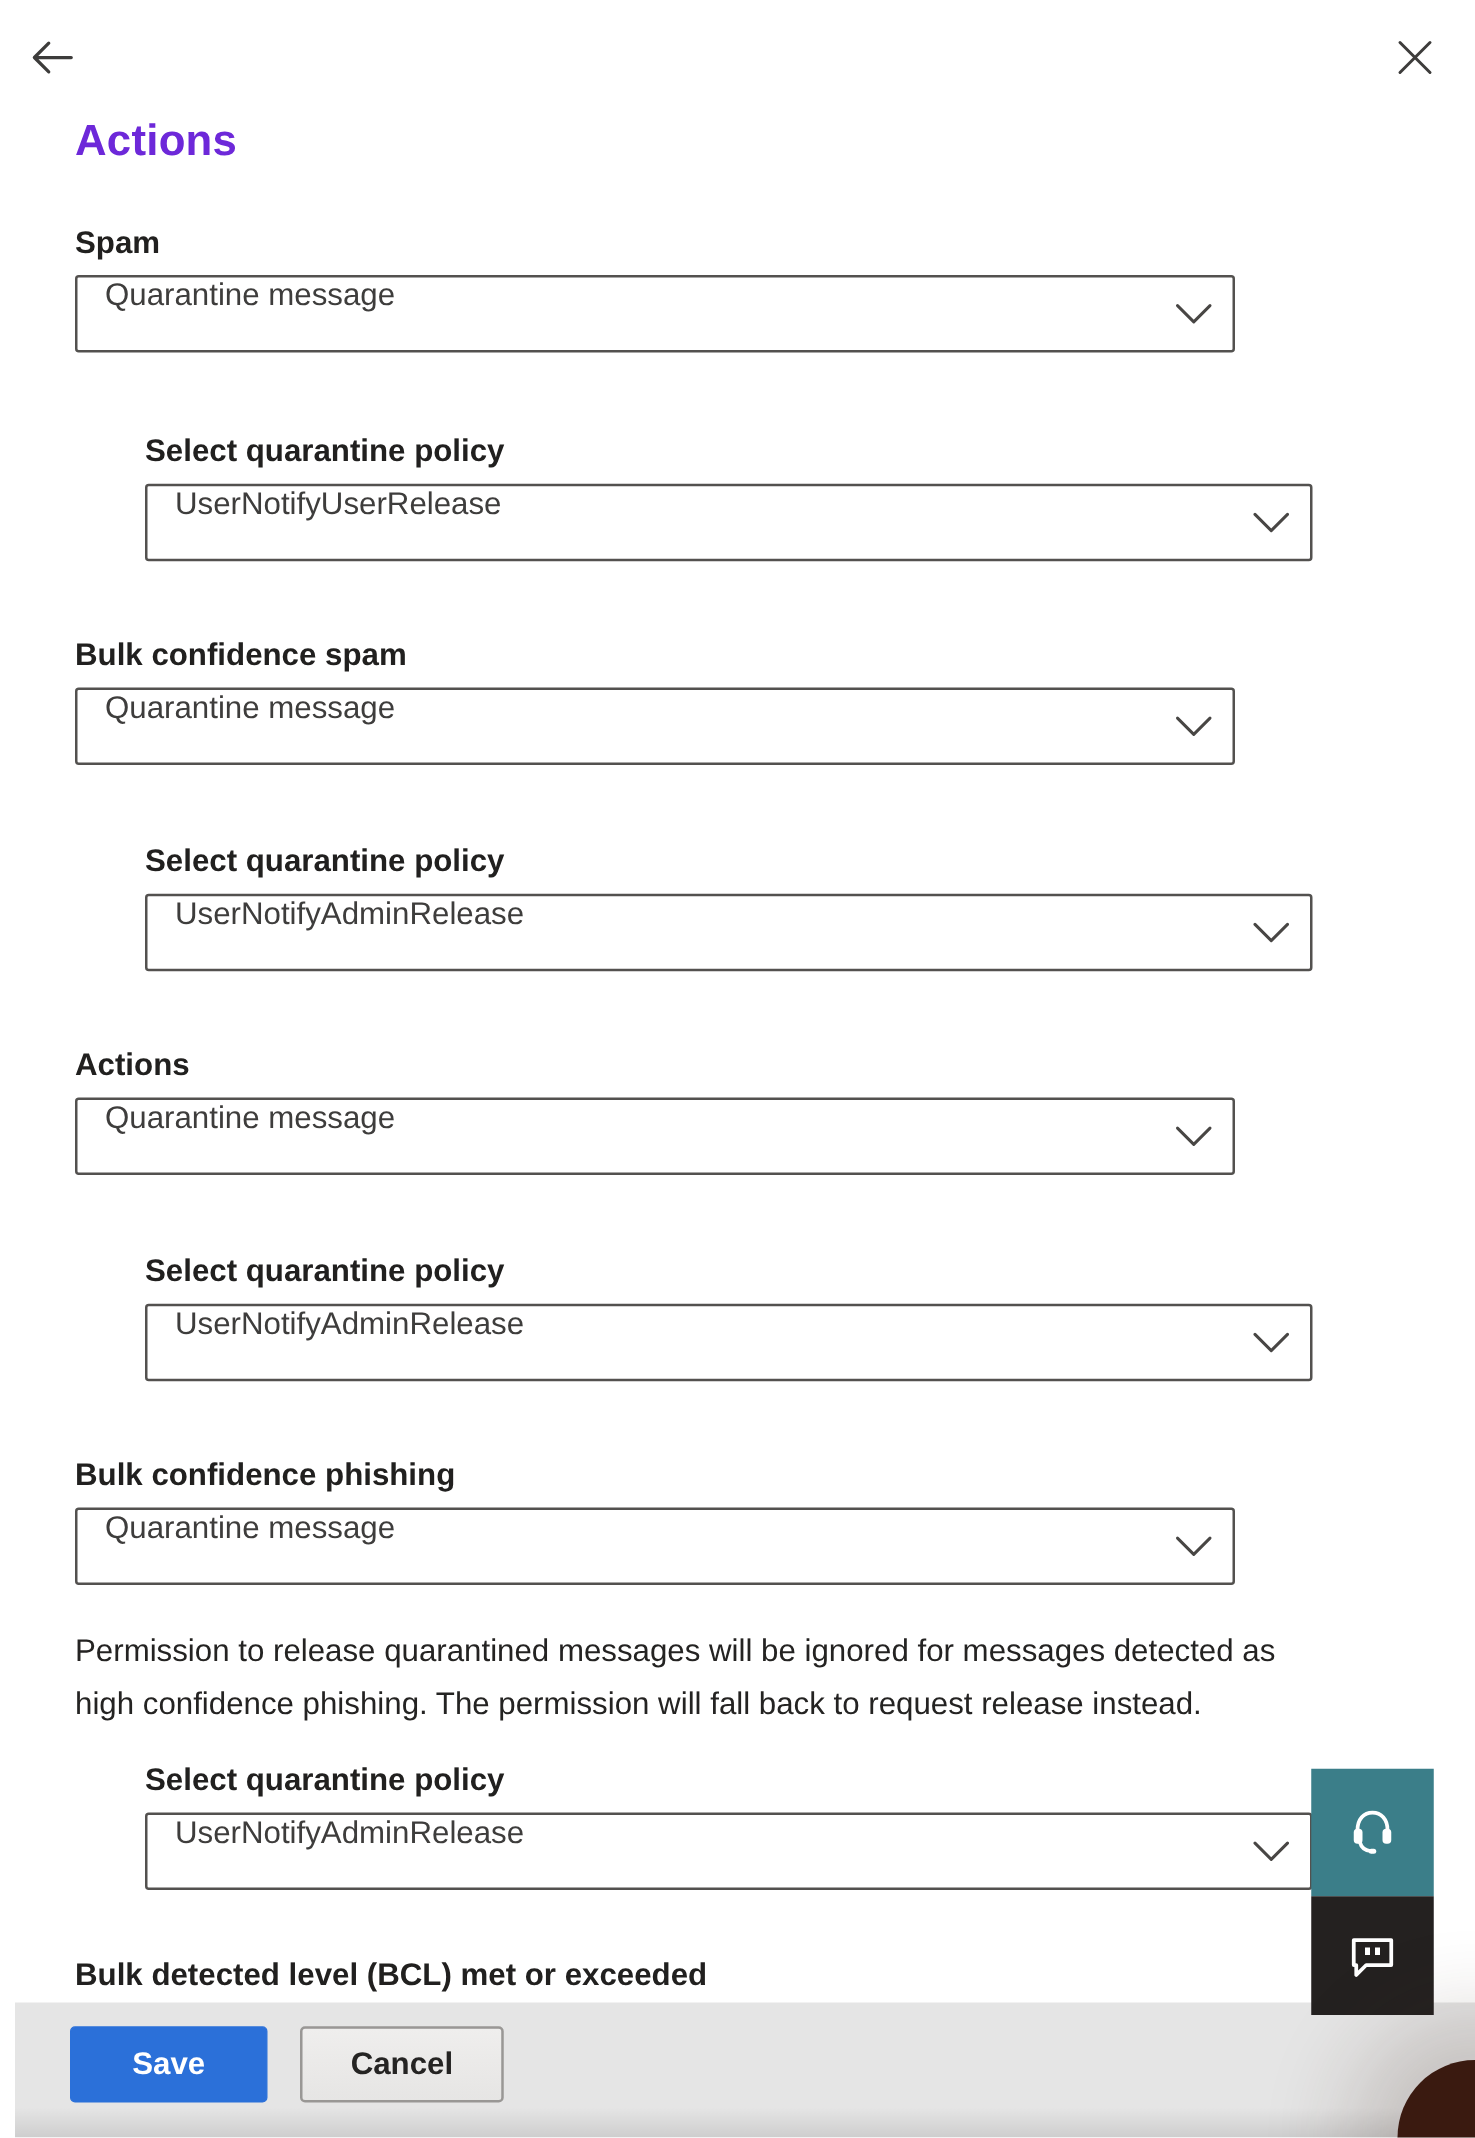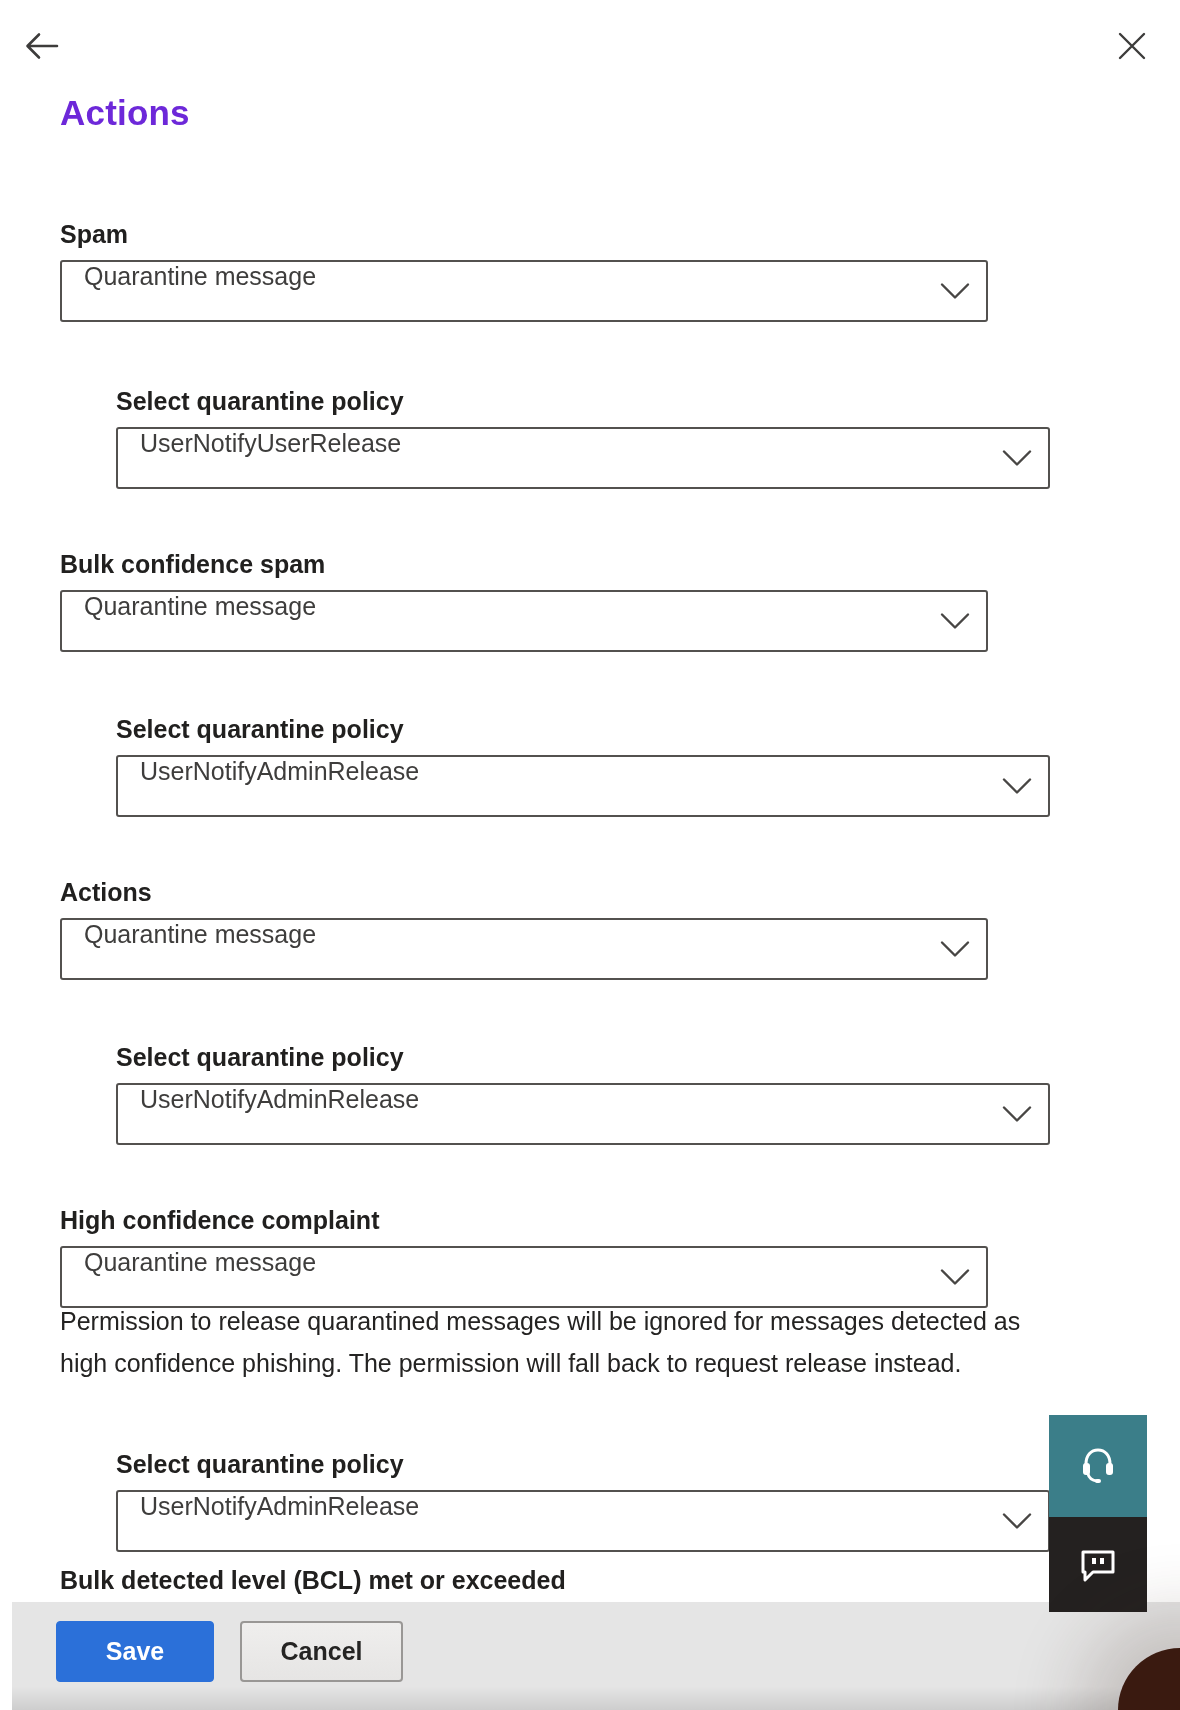--- a/index.html
+++ b/index.html
@@ -22,21 +22,21 @@
     display:flex;align-items:center;justify-content:center;padding:0;
   }
   #back-btn{left:22px;top:26px;width:40px;height:40px;}
   #close-btn{left:1114px;top:28px;width:36px;height:36px;}
   h1{
     position:absolute;left:60px;top:93px;
     font-size:35px;font-weight:700;color:#6d28d9;letter-spacing:.2px;
   }
   .field{position:absolute;left:60px;width:928px;}
   .field.sub{left:116px;width:934px;}
-  .field-label{font-size:25px;font-weight:600;line-height:32px;color:var(--text-dark);margin-top:40px;}
+  .field-label{font-size:25px;font-weight:600;line-height:32px;color:var(--text-dark);}
   .dropdown{
     margin-top:10px;height:62px;width:100%;
     border:2px solid var(--border-gray);border-radius:3px;background:#fff;
     display:flex;align-items:flex-start;padding:0 52px 0 22px;position:relative;
     cursor:pointer;
   }
   .dd-value{font-size:25px;color:var(--value-gray);white-space:nowrap;}
   .chev{position:absolute;right:16px;top:50%;transform:translateY(-50%);}
   .note{
     position:absolute;left:60px;top:1300px;width:1000px;
@@ -151,21 +151,21 @@
   <div class="field-label">Select quarantine policy</div>
   <div class="dropdown">
     <span class="dd-value">UserNotifyAdminRelease</span>
     <svg class="chev" width="30" height="17" viewBox="0 0 30 17">
         <path d="M2 2 L15 15 L28 2" fill="none" stroke="#484644" stroke-width="2.4" stroke-linecap="round" stroke-linejoin="round"></path>
       </svg>
   </div>
 </div>
 
 <div class="field main" style="top:1164px">
-  <div class="field-label">High confidence complaint</div>
+  <div class="field-label">Bulk confidence phishing</div>
   <div class="dropdown">
     <span class="dd-value">Quarantine message</span>
     <svg class="chev" width="30" height="17" viewBox="0 0 30 17">
         <path d="M2 2 L15 15 L28 2" fill="none" stroke="#484644" stroke-width="2.4" stroke-linecap="round" stroke-linejoin="round"></path>
       </svg>
   </div>
 </div>
 
 <p class="note">Permission to release quarantined messages will be ignored for messages detected as high confidence phishing. The permission will fall back to request release instead.</p>
 

